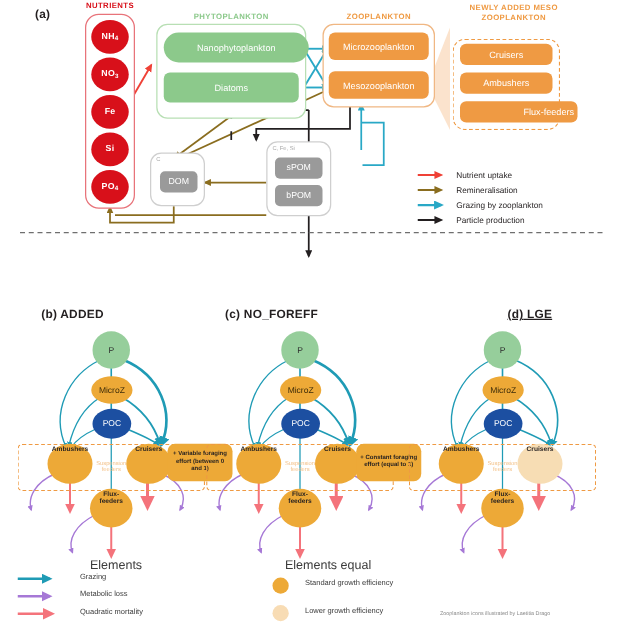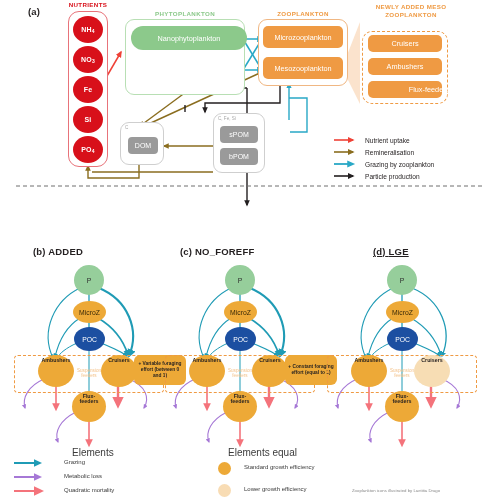--- a/index.html
+++ b/index.html
@@ -312,31 +312,32 @@
   <div class="nut-circle" style="left:73px; top:106px; width:30px; height:27px;">
     <span>Si</span>
   </div>
   <div class="nut-circle" style="left:73px; top:136px; width:30px; height:27px;">
     <span><span>PO</span><sub>4</sub></span>
   </div>
 
   <div class="abs group-title" style="left:125px; top:10px; width:120px; color:#8cc98b;">PHYTOPLANKTON</div>
   <div class="round-box phyto-box" style="left:125px; top:19px; width:120px; height:76px;"></div>
   <div class="pill green" style="left:131px; top:26px; width:116px; height:24px;border-radius:12px;">Nanophytoplankton</div>
+  <div class="pill green" style="left:131px; top:58px; width:108px; height:24px;">Diatoms</div>
 
   <div class="abs group-title" style="left:258px; top:10px; width:90px; color:#ef9a43;">ZOOPLANKTON</div>
   <div class="round-box zoo-box" style="left:258px; top:19px; width:90px; height:67px;"></div>
   <div class="pill orange" style="left:263px; top:26px; width:80px; height:22px;">Microzooplankton</div>
   <div class="pill orange" style="left:263px; top:57px; width:80px; height:22px;">Mesozooplankton</div>
 
   <div class="abs group-title multi" style="left:372px; top:3px; width:78px; color:#ef9a43;">NEWLY ADDED MESO ZOOPLANKTON</div>
   <div class="round-box meso-box" style="left:362px; top:31px; width:86px; height:73px;"></div>
   <div class="pill orange" style="left:368px; top:35px; width:74px; height:17px;">Cruisers</div>
   <div class="pill orange" style="left:368px; top:58px; width:74px; height:17px;">Ambushers</div>
-  <div class="pill orange" style="left:368px; top:81px; width:74px; height:17px;padding-left:48px;">Flux-feeders</div>
+  <div class="pill orange" style="left:368px; top:81px; width:94px; height:17px;padding-left:48px;">Flux-feeders</div>
 
   <div class="round-box dom-box" style="left:120px; top:122px; width:44px; height:43px;"></div>
   <div class="mini-label" style="left:125px; top:125px;">C</div>
   <div class="pill gray" style="left:128px; top:137px; width:30px; height:17px;">DOM</div>
 
   <div class="round-box pom-box" style="left:213px; top:113px; width:52px; height:60px;"></div>
   <div class="mini-label" style="left:218px; top:116px;">C, Fe, Si</div>
   <div class="pill gray" style="left:220px; top:126px; width:38px; height:17px;">sPOM</div>
   <div class="pill gray" style="left:220px; top:148px; width:38px; height:17px;">bPOM</div>
 
@@ -398,21 +399,21 @@
     <span style="position:absolute; top:3px;">Ambushers</span>
   </div>
   <div class="node orange small" style="left:252px; top:355px; width:36px; height:32px;">
     <span style="position:absolute; top:3px;">Cruisers</span>
   </div>
   <div class="node orange small" style="left:223px; top:391px; width:34px; height:31px;">
     <span style="position:absolute; top:3px; line-height:1.0;">Flux-<br>feeders</span>
   </div>
   <div class="note-box" style="left:285px; top:355px; width:52px; height:30px;">+ Constant foraging effort (equal to 1)</div>
 
-  <div class="abs panel-letter" style="left:373px; top:246px;text-decoration:underline;">
+  <div class="abs panel-letter" style="left:406px; top:246px;text-decoration:underline;">
     <span>(d)</span>
     <span>LGE</span>
   </div>
   <div class="susp-box" style="left:327px; top:355px; width:150px; height:38px;"></div>
   <div class="susp-label" style="left:375px; top:368px; width:54px;">Suspension<br>feeders</div>
   <div class="node p" style="left:387px; top:265px; width:30px; height:30px;">P</div>
   <div class="node orange" style="left:386px; top:301px; width:33px; height:22px;">MicroZ</div>
   <div class="node blue" style="left:387px; top:327px; width:31px; height:24px;">POC</div>
   <div class="node orange small" style="left:351px; top:355px; width:36px; height:32px;">
     <span style="position:absolute; top:3px;">Ambushers</span>

